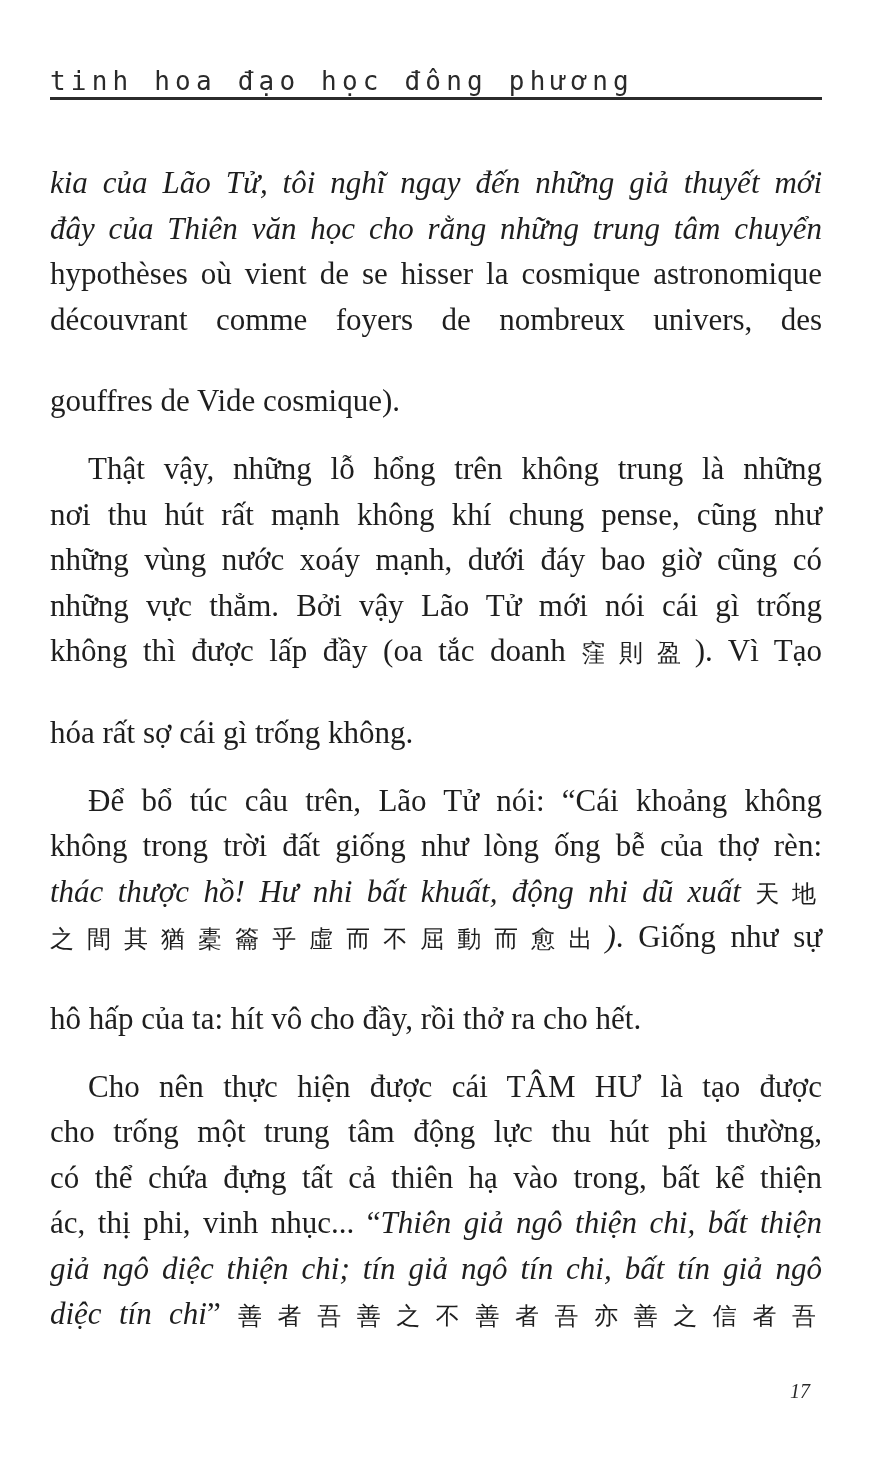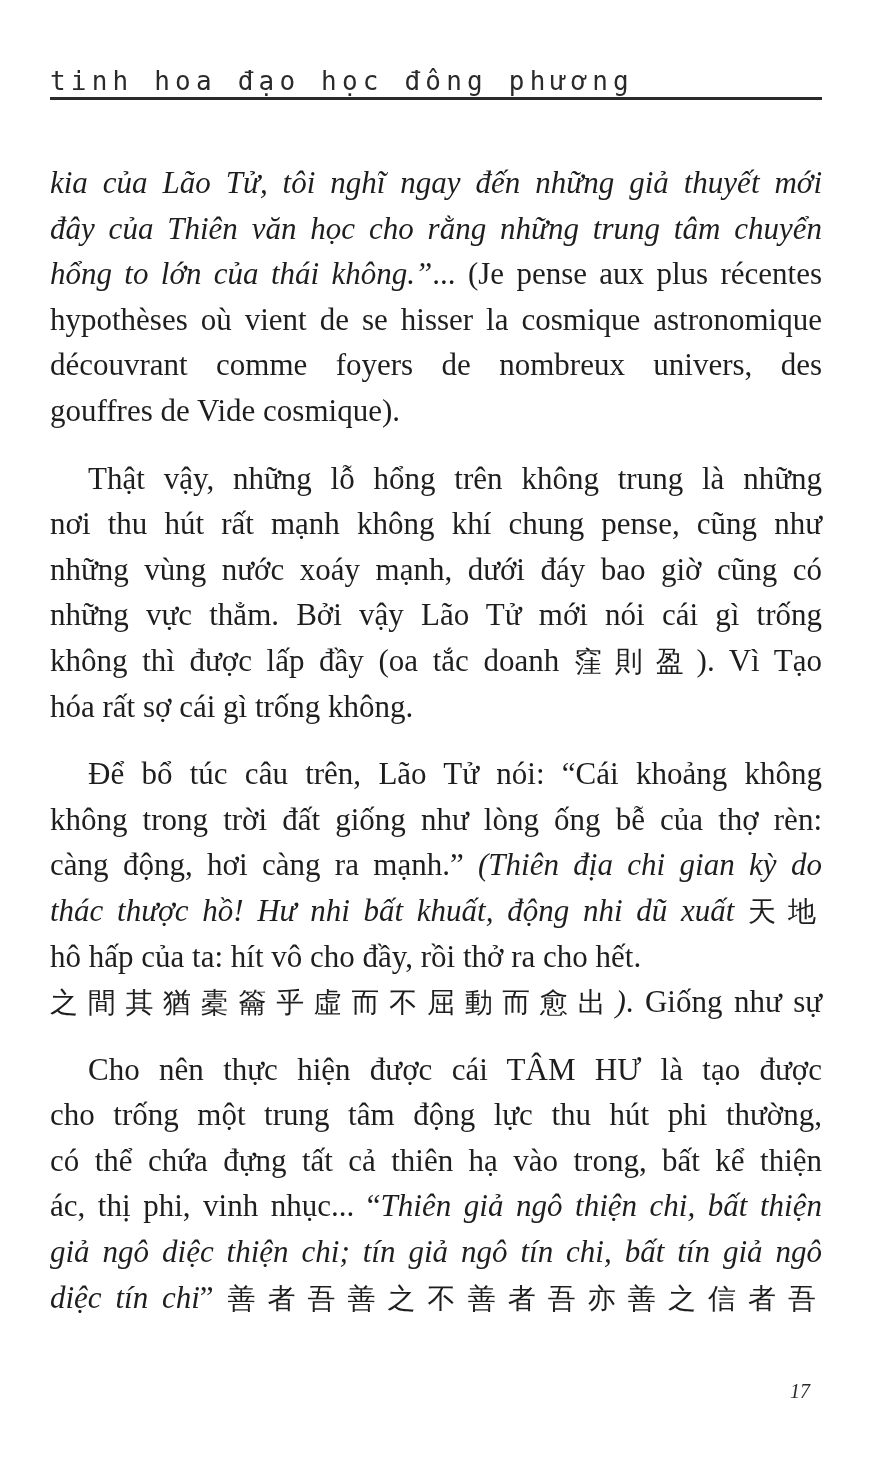--- a/index.html
+++ b/index.html
@@ -43,78 +43,77 @@
     }
     .line {
       display: block;
       white-space: nowrap;
       text-align: justify;
       text-align-last: justify;
       height: 45.6px;
     }
     .line.last {
       text-align-last: left;
+      margin-top: 36px;
     }
     .line.indent {
       padding-left: 38px;
     }
     .para-gap {
       height: 22px;
     }
     .it {
       font-style: italic;
     }
     .cjk {
       font-family: Liberation Serif, serif;
       font-weight: normal;
       font-style: normal;
       letter-spacing: 6px;
-      font-size: 28px;
+      font-size: 24px;
     }
     .page-number {
       position: absolute;
       left: 790px;
       top: 1380px;
       font-size: 20px;
       color: #2a2a2a;
       font-style: italic;
     }
   </style>
 </head>
 <body>
 
 <div class="running-header">tinh hoa đạo học đông phương</div>
 <div class="header-rule"></div>
 
 <div class="body-text" id="body-text">
     <div>
       <span class="line"><span class="it">kia của Lão Tử, tôi nghĩ ngay đến những giả thuyết mới</span></span>
       <span class="line"><span class="it">đây của Thiên văn học cho rằng những trung tâm chuyển</span></span>
-      <span class="line"><span class="it">hổng to lớn của thái không.”</span><span>... (Je pense aux plus récentes</span></span>
       <span class="line"><span>hypothèses où vient de se hisser la cosmique astronomique</span></span>
       <span class="line"><span>découvrant comme foyers de nombreux univers, des</span></span>
       <span class="line last"><span>gouffres de Vide cosmique).</span></span>
     </div>
     <div class="para-gap"></div>
     <div>
       <span class="line indent"><span>Thật vậy, những lỗ hổng trên không trung là những</span></span>
       <span class="line"><span>nơi thu hút rất mạnh không khí chung pense, cũng như</span></span>
       <span class="line"><span>những vùng nước xoáy mạnh, dưới đáy bao giờ cũng có</span></span>
       <span class="line"><span>những vực thẳm. Bởi vậy Lão Tử mới nói cái gì trống</span></span>
       <span class="line"><span>không thì được lấp đầy (oa tắc doanh </span><span class="cjk">窪則盈</span><span>). Vì Tạo</span></span>
       <span class="line last"><span>hóa rất sợ cái gì trống không.</span></span>
     </div>
     <div class="para-gap"></div>
     <div>
       <span class="line indent"><span>Để bổ túc câu trên, Lão Tử nói: “Cái khoảng không</span></span>
       <span class="line"><span>không trong trời đất giống như lòng ống bễ của thợ rèn:</span></span>
-      <span class="line"><span>càng động, hơi càng ra mạnh.” </span><span class="it">(Thiên địa chi gian kỳ do</span></span>
       <span class="line"><span class="it">thác thược hồ! Hư nhi bất khuất, động nhi dũ xuất </span><span class="cjk">天地</span></span>
+      <span class="line"><span class="cjk">之間其猶橐籥乎虛而不屈動而愈出</span><span class="it">)</span><span>. Giống như sự</span></span>
       <span class="line last"><span>hô hấp của ta: hít vô cho đầy, rồi thở ra cho hết.</span></span>
-      <span class="line"><span class="cjk">之間其猶橐籥乎虛而不屈動而愈出</span><span class="it">)</span><span>. Giống như sự</span></span>
     </div>
     <div class="para-gap"></div>
     <div>
       <span class="line indent"><span>Cho nên thực hiện được cái TÂM HƯ là tạo được</span></span>
       <span class="line"><span>cho trống một trung tâm động lực thu hút phi thường,</span></span>
       <span class="line"><span>có thể chứa đựng tất cả thiên hạ vào trong, bất kể thiện</span></span>
       <span class="line"><span>ác, thị phi, vinh nhục... “</span><span class="it">Thiên giả ngô thiện chi, bất thiện</span></span>
       <span class="line"><span class="it">giả ngô diệc thiện chi; tín giả ngô tín chi, bất tín giả ngô</span></span>
       <span class="line"><span class="it">diệc tín chi</span><span>” </span><span class="cjk">善者吾善之不善者吾亦善之信者吾</span></span>
     </div>

